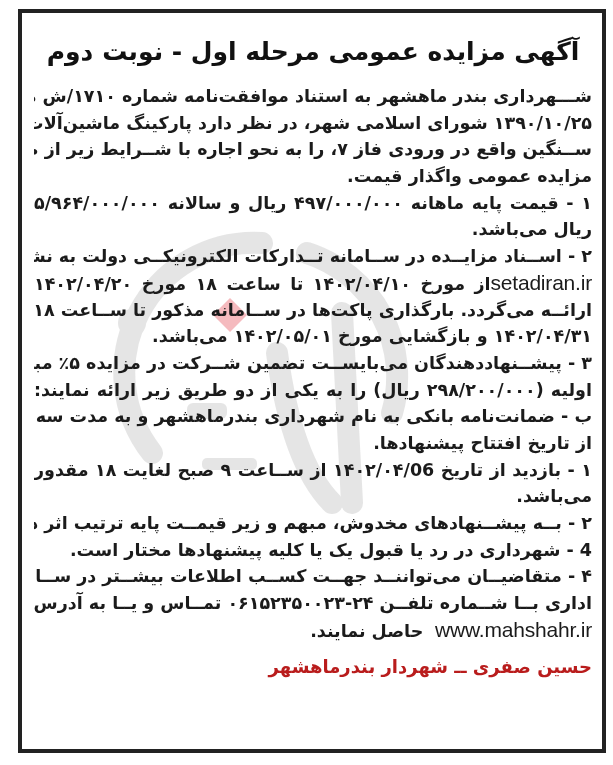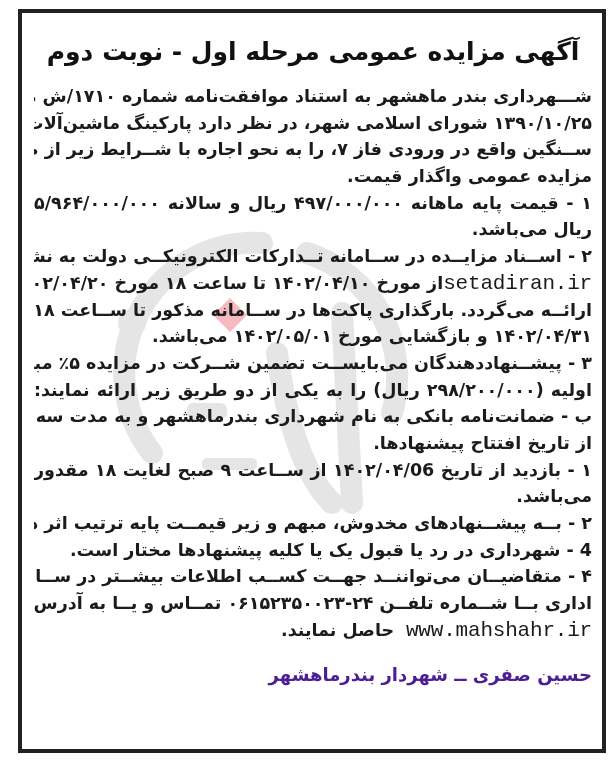--- a/index.html
+++ b/index.html
@@ -72,35 +72,35 @@
       overflow: hidden;
       text-align: justify;
       text-align-last: justify;
       color: #1b1b1b;
       letter-spacing: -0.2px;
     }
     .line.short {
       text-align-last: right;
     }
     .latin {
-      font-family: Liberation Mono, monospace;
+      font-family: Liberation Sans, sans-serif;
       font-weight: normal;
       font-size: 21px;
       direction: ltr;
       unicode-bidi: isolate;
       margin-top: 11px;
     }
     .signature {
       font-family: "DejaVu Sans", sans-serif;
       font-weight: bold;
       font-size: 18px;
       line-height: 28px;
       text-align: right;
-      color: #4c1d95;
-      margin-top: 18px;
+      color: #b91c1c;
+      margin-top: 10px;
     }
   </style>
 </head>
 <body>
 
 <div class="frame">
 
   <svg class="watermark" viewBox="0 0 330 330" xmlns="http://www.w3.org/2000/svg">
     <g fill="none" stroke="#8c8c8c" stroke-width="22" stroke-linecap="round">
       <path d="M 60 250 A 130 130 0 0 1 170 40"></path>

